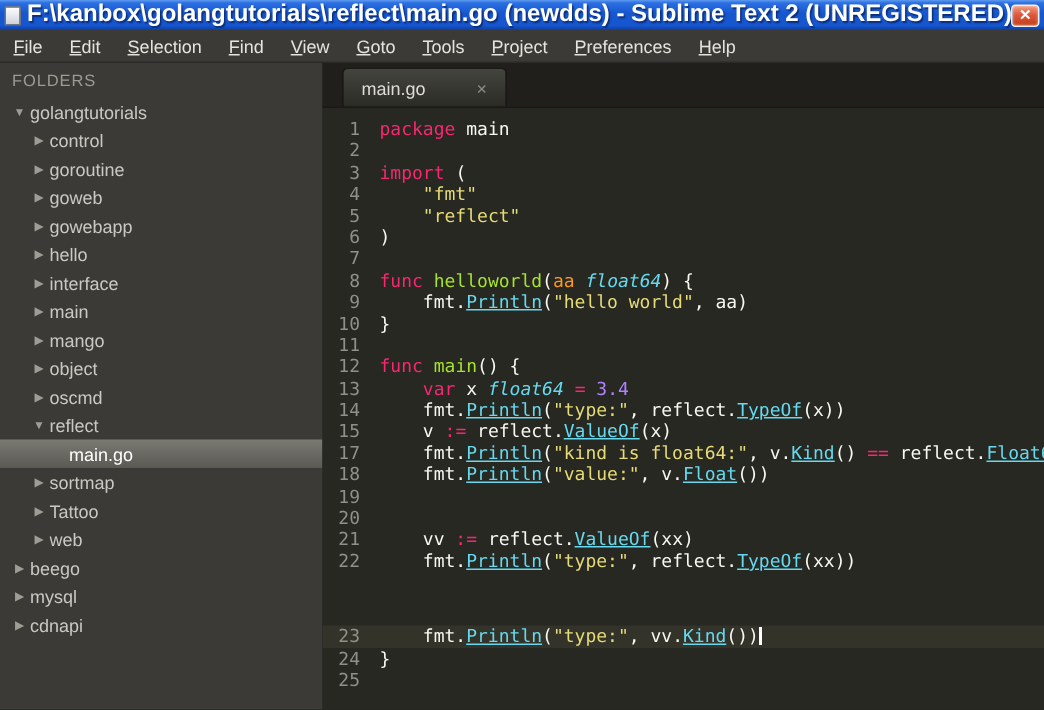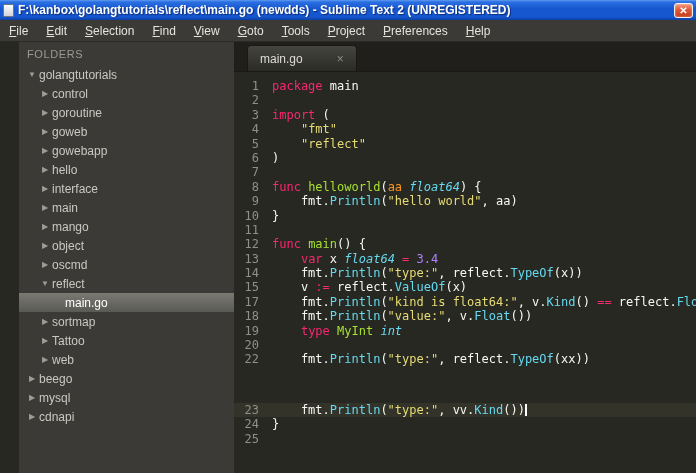--- a/index.html
+++ b/index.html
@@ -9,37 +9,37 @@
   *{box-sizing:border-box; margin:0; padding:0;}
   html,body{width:696px; height:473px; overflow:hidden;}
   body{font-family:"Liberation Sans", sans-serif; background:#272822;}
   .window{width:696px; height:473px; display:flex; flex-direction:column; overflow:hidden;}
 
   
   .titlebar{height:20px; flex:none; display:flex; align-items:center; padding-left:3px;
     background:linear-gradient(180deg,#5f9bee 0%,#2b6fe2 10%,#1656cf 45%,#1656cf 85%,#0c3fa2 100%);}
   .app-icon{width:11px; height:13px; flex:none; margin-right:4px; background:linear-gradient(#fdfdfd,#cfd4da);
     border:1px solid #6b7686; border-radius:1px;}
-  .title-text{color:#fff; font-weight:bold; font-size:12px; white-space:nowrap; overflow:hidden;
+  .title-text{color:#fff; font-weight:bold; font-size:16px; white-space:nowrap; overflow:hidden;
     text-shadow:1px 1px 1px rgba(10,40,110,.9);}
   .close-btn{margin-left:auto; margin-right:3px; flex:none; width:19px; height:15px; border-radius:3px;
     border:1px solid #f2f2f2; background:linear-gradient(#f39b7d,#e0583a 45%,#c23d17);
     color:#fff; font-size:10px; font-weight:bold; line-height:13px; text-align:center; cursor:default;
     box-shadow:inset 0 0 2px rgba(255,255,255,.6);}
 
   
   .menubar{height:22px; flex:none; background:#3b3a36; border-bottom:1px solid #2a2a26;
     display:flex; align-items:stretch; color:#e4e4de; font-size:12px;}
   .menu-item{padding:0 9px; line-height:22px; white-space:nowrap; cursor:default;}
   .menu-item u{text-decoration:underline;}
 
   .main{flex:1; display:flex; min-height:0;}
 
   
-  .sidebar{width:215px; flex:none; background:#3b3a36; overflow:hidden; padding-top:3px;margin-left:19px;}
+  .sidebar{width:215px; flex:none; background:#3b3a36; overflow:hidden; padding-top:3px;}
   .folders-header{color:#9b9b94; font-size:11px; padding:3px 8px 5px; letter-spacing:.6px;}
   .tree-row{height:19px; display:flex; align-items:center; color:#c9c9c3; font-size:12px;
     white-space:nowrap; cursor:default;}
   .tree-row.selected{background:linear-gradient(#7a7a73,#5a5a54); color:#ffffff;}
   .arrow{width:14px; flex:none; text-align:center; font-size:8px; color:#9d9d96; line-height:19px;}
   .tree-label{overflow:hidden;}
 
   
   .editor{flex:1; min-width:0; display:flex; flex-direction:column; background:#272822;}
   .tabbar{height:30px; flex:none; background:#201f1c; display:flex; align-items:flex-end;
@@ -48,21 +48,21 @@
     background:linear-gradient(#45453f,#2b2b26); border:1px solid #181815; border-bottom:none;
     border-radius:4px 4px 0 0; color:#dedcd5; font-size:12px; cursor:default;}
   .tab-close{margin-left:34px; color:#8b8b85; font-size:12px; line-height:12px;}
 
   .code{flex:1; padding-top:7px; font-family:"DejaVu Sans Mono", monospace; font-size:12px; overflow:hidden;}
   .code-line{height:14.4px; line-height:14.4px; display:flex; white-space:pre;}
   .code-line.current{background:rgba(62,61,50,.55);margin-top:36px;}
   .gutter{width:25px; flex:none; text-align:right; color:#8f908a;}
   .line-text{padding-left:13px; color:var(--pln);}
   .tk-kw{color:var(--kw);} .tk-str{color:var(--str);} .tk-fn{color:var(--fn);}
-  .tk-typ{color:var(--typ); font-style:italic;} .tk-call{color:var(--call);}
+  .tk-typ{color:var(--typ); font-style:italic;} .tk-call{color:var(--call);text-decoration:underline;}
   .tk-num{color:var(--num);text-align:center;} .tk-param{color:var(--param); } .tk-pln{color:var(--pln);}
   .caret{display:inline-block; width:2px; height:12px; background:#ffffff; vertical-align:-2px;}
 </style>
 </head>
 <body>
 
 <div class="window">
   <div class="titlebar">
     <span class="app-icon"></span>
     <span class="title-text">F:\kanbox\golangtutorials\reflect\main.go (newdds) - Sublime Text 2 (UNREGISTERED)</span>
@@ -183,22 +183,23 @@
           <div class="code-line"><span class="gutter">8</span><span class="line-text"><span class="tk-kw">func</span><span class="tk-pln"> </span><span class="tk-fn">helloworld</span><span class="tk-pln">(</span><span class="tk-param">aa</span><span class="tk-pln"> </span><span class="tk-typ">float64</span><span class="tk-pln">) {</span></span></div>
           <div class="code-line"><span class="gutter">9</span><span class="line-text"><span class="tk-pln">    fmt.</span><span class="tk-call">Println</span><span class="tk-pln">(</span><span class="tk-str">"hello world"</span><span class="tk-pln">, aa)</span></span></div>
           <div class="code-line"><span class="gutter">10</span><span class="line-text"><span class="tk-pln">}</span></span></div>
           <div class="code-line"><span class="gutter">11</span><span class="line-text"></span></div>
           <div class="code-line"><span class="gutter">12</span><span class="line-text"><span class="tk-kw">func</span><span class="tk-pln"> </span><span class="tk-fn">main</span><span class="tk-pln">() {</span></span></div>
           <div class="code-line"><span class="gutter">13</span><span class="line-text"><span class="tk-pln">    </span><span class="tk-kw">var</span><span class="tk-pln"> x </span><span class="tk-typ">float64</span><span class="tk-pln"> </span><span class="tk-kw">=</span><span class="tk-pln"> </span><span class="tk-num">3.4</span></span></div>
           <div class="code-line"><span class="gutter">14</span><span class="line-text"><span class="tk-pln">    fmt.</span><span class="tk-call">Println</span><span class="tk-pln">(</span><span class="tk-str">"type:"</span><span class="tk-pln">, reflect.</span><span class="tk-call">TypeOf</span><span class="tk-pln">(x))</span></span></div>
           <div class="code-line"><span class="gutter">15</span><span class="line-text"><span class="tk-pln">    v </span><span class="tk-kw">:=</span><span class="tk-pln"> reflect.</span><span class="tk-call">ValueOf</span><span class="tk-pln">(x)</span></span></div>
           <div class="code-line"><span class="gutter">17</span><span class="line-text"><span class="tk-pln">    fmt.</span><span class="tk-call">Println</span><span class="tk-pln">(</span><span class="tk-str">"kind is float64:"</span><span class="tk-pln">, v.</span><span class="tk-call">Kind</span><span class="tk-pln">() </span><span class="tk-kw">==</span><span class="tk-pln"> reflect.</span><span class="tk-call">Float64</span></span></div>
           <div class="code-line"><span class="gutter">18</span><span class="line-text"><span class="tk-pln">    fmt.</span><span class="tk-call">Println</span><span class="tk-pln">(</span><span class="tk-str">"value:"</span><span class="tk-pln">, v.</span><span class="tk-call">Float</span><span class="tk-pln">())</span></span></div>
-          <div class="code-line"><span class="gutter">19</span><span class="line-text"><span class="tk-pln">    </span><span class="tk-kw">type</span><span class="tk-pln"> </span><span class="tk-fn">MyInt</span><span class="tk-pln"> </span><span class="tk-typ">int</span></span></div>
+          <div class="code-line"><span class="gutter">19</span></div>
           <div class="code-line"><span class="gutter">20</span></div>
+          <div class="code-line"><span class="gutter">21</span><span class="line-text"><span class="tk-pln">    vv </span><span class="tk-kw">:=</span><span class="tk-pln"> reflect.</span><span class="tk-call">ValueOf</span><span class="tk-pln">(xx)</span></span></div>
           <div class="code-line"><span class="gutter">22</span><span class="line-text"><span class="tk-pln">    fmt.</span><span class="tk-call">Println</span><span class="tk-pln">(</span><span class="tk-str">"type:"</span><span class="tk-pln">, reflect.</span><span class="tk-call">TypeOf</span><span class="tk-pln">(xx))</span></span></div>
           <div class="code-line current"><span class="gutter">23</span><span class="line-text"><span class="tk-pln">    fmt.</span><span class="tk-call">Println</span><span class="tk-pln">(</span><span class="tk-str">"type:"</span><span class="tk-pln">, vv.</span><span class="tk-call">Kind</span><span class="tk-pln">())</span><span class="caret"></span></span></div>
           <div class="code-line"><span class="gutter">24</span><span class="line-text"><span class="tk-pln">}</span></span></div>
           <div class="code-line"><span class="gutter">25</span><span class="line-text"></span></div>
         </div>
     </div>
   </div>
 </div>
 
 </body></html>

